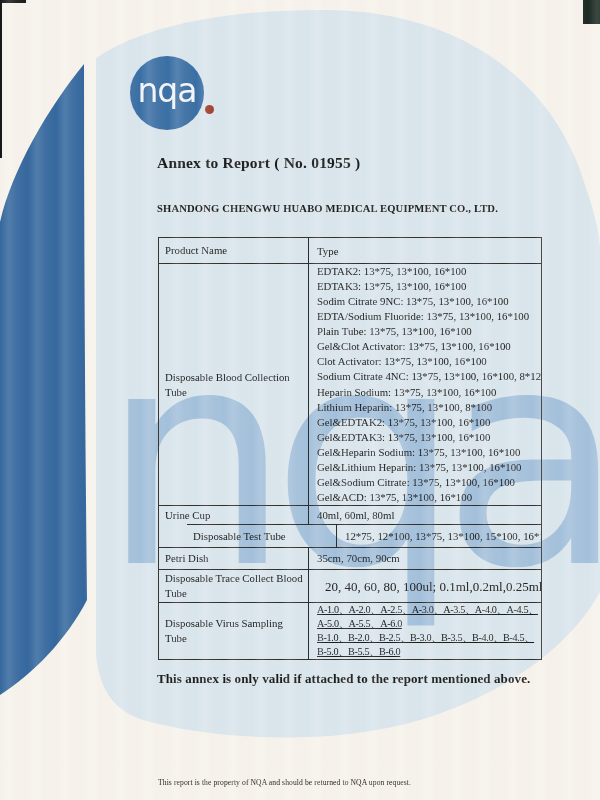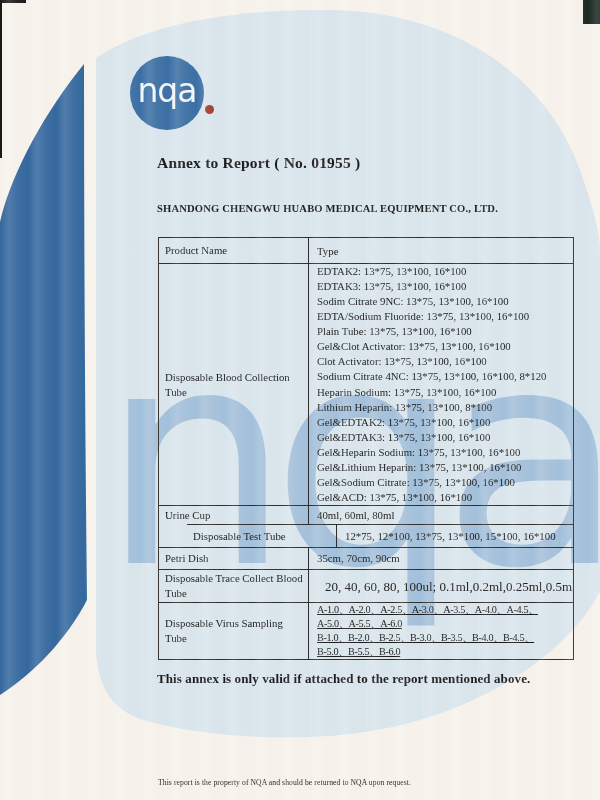--- a/index.html
+++ b/index.html
@@ -63,21 +63,21 @@
   .annex-note{
     position:absolute;left:157px;top:671px;
     font-size:13px;font-weight:bold;letter-spacing:.1px;
   }
   .property-note{
     position:absolute;left:158px;top:766px;
     font-size:7.6px;letter-spacing:.1px;color:#24211e;margin-top:12px;
   }
   
   .ptable{
-    position:absolute;left:158px;top:237px;width:416px;
+    position:absolute;left:158px;top:237px;width:384px;
     border:1.4px solid var(--table_border,#2e2c29);
     box-sizing:border-box;
     font-size:10.8px;
   }
   .trow{display:flex;box-sizing:border-box;}
   .trow + .trow, .rows .trow:first-child{border-top:1.2px solid var(--table_border,#2e2c29);}
   .c1{
     width:149px;flex:0 0 149px;box-sizing:border-box;
     padding:1px 3px 1px 6px;
     display:flex;flex-direction:column;justify-content:center;

